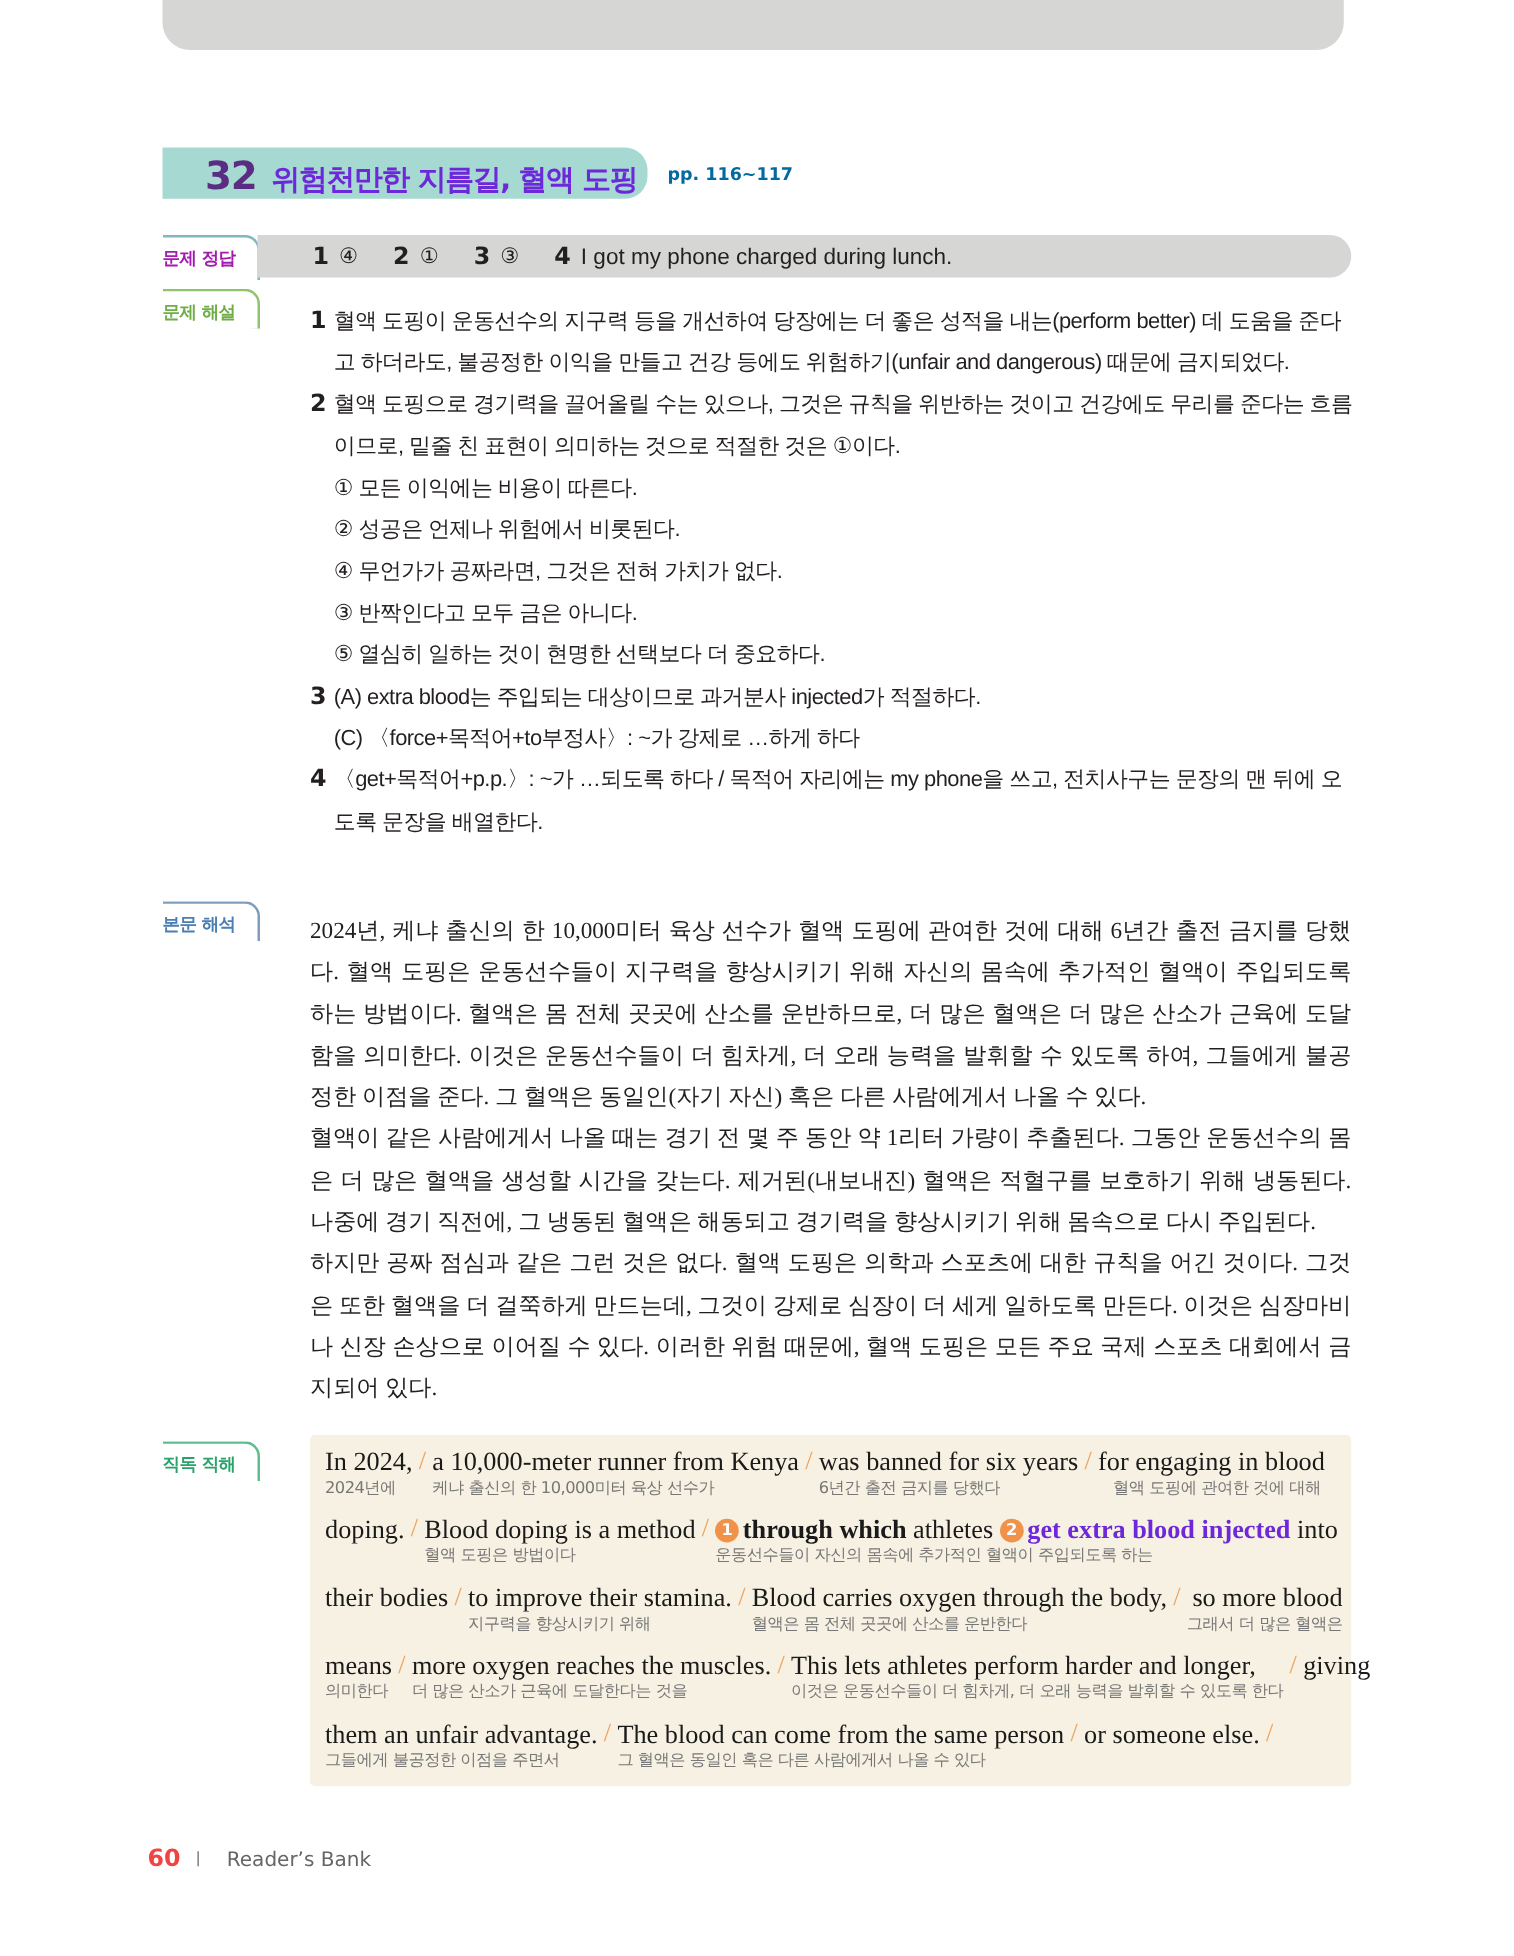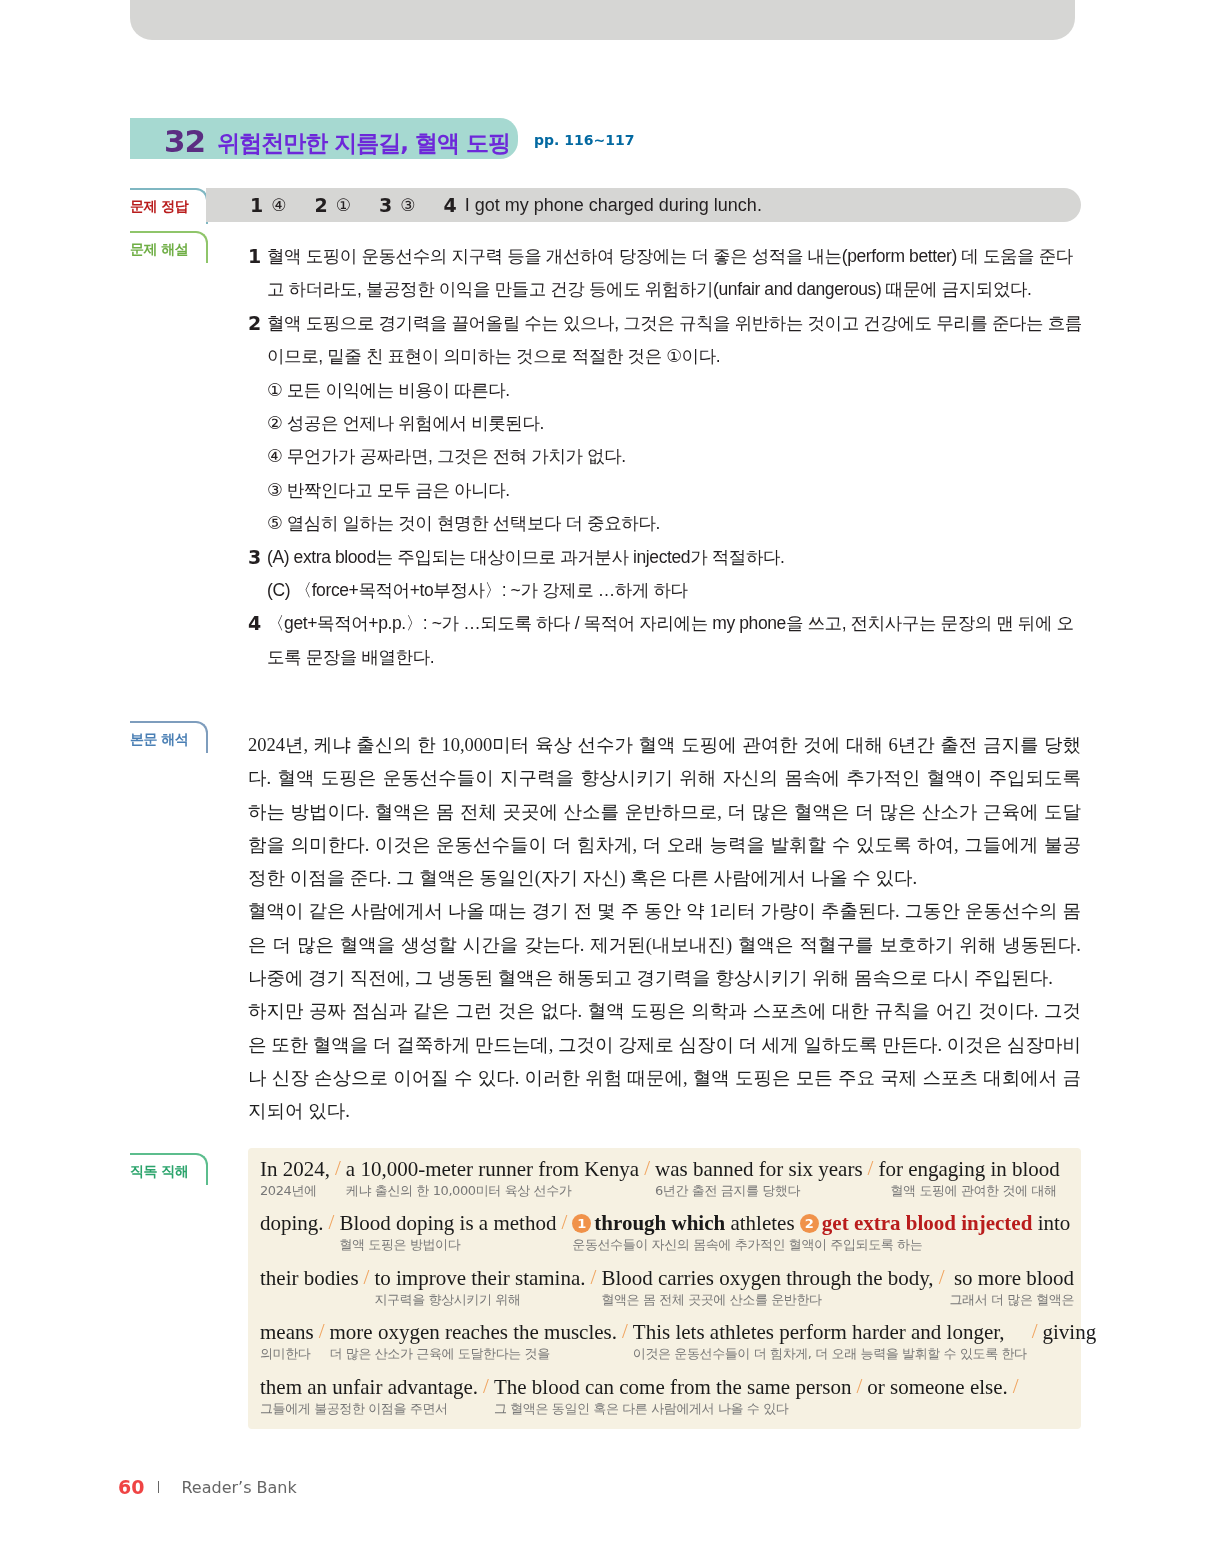--- a/index.html
+++ b/index.html
@@ -7,21 +7,21 @@
   body { position: relative; font-family: "Liberation Sans", "DejaVu Sans", sans-serif; color: #231f20; overflow: hidden; }
 
   .top-bar { position: absolute; left: 130px; top: 0; width: 945px; height: 40px; background: #d6d6d4; border-radius: 0 0 22px 22px; }
 
   .title-banner { position: absolute; left: 130px; top: 118px; width: 388px; height: 41px; background: #a6d9d1; border-radius: 0 18px 18px 0; display: flex; align-items: flex-end; padding-left: 34px; }
   .title-num { font-family: "DejaVu Sans", sans-serif; font-weight: bold; font-size: 31px; color: #5b2d82; letter-spacing: -1px; margin-right: 12px; }
   .title-text { font-family: "DejaVu Sans", sans-serif; font-weight: bold; font-size: 23px; color: #6d28d9; letter-spacing: -1px; }
   .title-pages { position: absolute; left: 534px; top: 132px; font-family: "DejaVu Sans", sans-serif; font-weight: bold; font-size: 14px; color: #0369a1; }
 
   .label-tab { position: absolute; left: 130px; width: 78px; height: 32px; border-top: 2px solid; border-right: 2px solid; border-top-right-radius: 12px; font-family: "DejaVu Sans", sans-serif; font-weight: bold; font-size: 14px; padding-top: 8px; letter-spacing: -0.5px; }
-  .tab-answer { top: 188px; color: #b91c1c; border-color: #7fb7c2; height: 36px; background: #fff; }
+  .tab-answer { top: 188px; color: #a21caf; border-color: #7fb7c2; height: 36px; background: #fff; }
   .tab-explain { top: 231px; color: #6fae45; border-color: #8fc56a; }
   .tab-translation { top: 721px; color: #4a7fb4; border-color: #7e9dbd; }
   .tab-direct { top: 1153px; color: #2aa36b; border-color: #5cbd8d; }
 
   .answer-bar { position: absolute; left: 206px; top: 188px; width: 875px; height: 34px; background: #d6d6d4; border-radius: 0 17px 17px 0; display: flex; align-items: center; padding-left: 44px; font-size: 18px; }
   .ans { display: flex; align-items: center; margin-right: 28px; }
   .ans-num { font-family: "DejaVu Sans", sans-serif; font-weight: bold; font-size: 19px; margin-right: 8px; }
   .ans-val { font-family: "DejaVu Sans", sans-serif; font-size: 17px; }
   .ans-text { font-family: "Liberation Sans", sans-serif; font-size: 18px; }
 
@@ -34,21 +34,21 @@
   .translation { position: absolute; left: 248px; top: 729px; width: 833px; font-family: "Liberation Serif", "DejaVu Serif", serif; font-size: 18.5px; line-height: 33.3px; text-align: justify; color: #1f1f1f; }
   .translation p { text-align: justify; }
 
   .direct-box { position: absolute; left: 248px; top: 1148px; width: 833px; height: 281px; background: #f6f1e2; border-radius: 4px; padding: 8px 12px 0 12px; }
   .d-line { display: flex; position: relative; height: 54.4px; white-space: nowrap; }
   .d-chunk { display: flex; flex-direction: column; }
   .d-en { font-family: "Liberation Serif", "DejaVu Serif", serif; font-size: 21px; color: #1a1a1a; line-height: 26px; }
   .d-ko { font-family: "DejaVu Sans", sans-serif; font-size: 13px; color: #777; line-height: 17px; letter-spacing: -0.4px; }
   .slash { color: #f0a45f; margin: 0 5px; font-family: "Liberation Serif", serif; font-size: 21px; }
   .bold { font-weight: bold; }
-  .red { color: #b91c1c; font-weight: bold; }
+  .red { color: #6d28d9; font-weight: bold; }
   .circ { display: inline-block; width: 19px; height: 19px; border-radius: 50%; background: #f0924a; color: #fff; font-family: "DejaVu Sans", sans-serif; font-size: 13px; font-weight: bold; text-align: center; line-height: 19px; vertical-align: 2px; margin-right: 3px; }
 
   .footer { position: absolute; left: 118px; top: 1476px; display: flex; align-items: center; }
   .page-num { font-family: "DejaVu Sans", sans-serif; font-weight: bold; font-size: 19px; color: #ef4444; }
   .footer-sep { width: 1px; height: 12px; background: #666; margin: 0 22px 0 14px; }
   .footer-book { font-family: "DejaVu Sans", sans-serif; font-size: 16px; color: #666; }
 </style>
 </head>
 <body>
 

